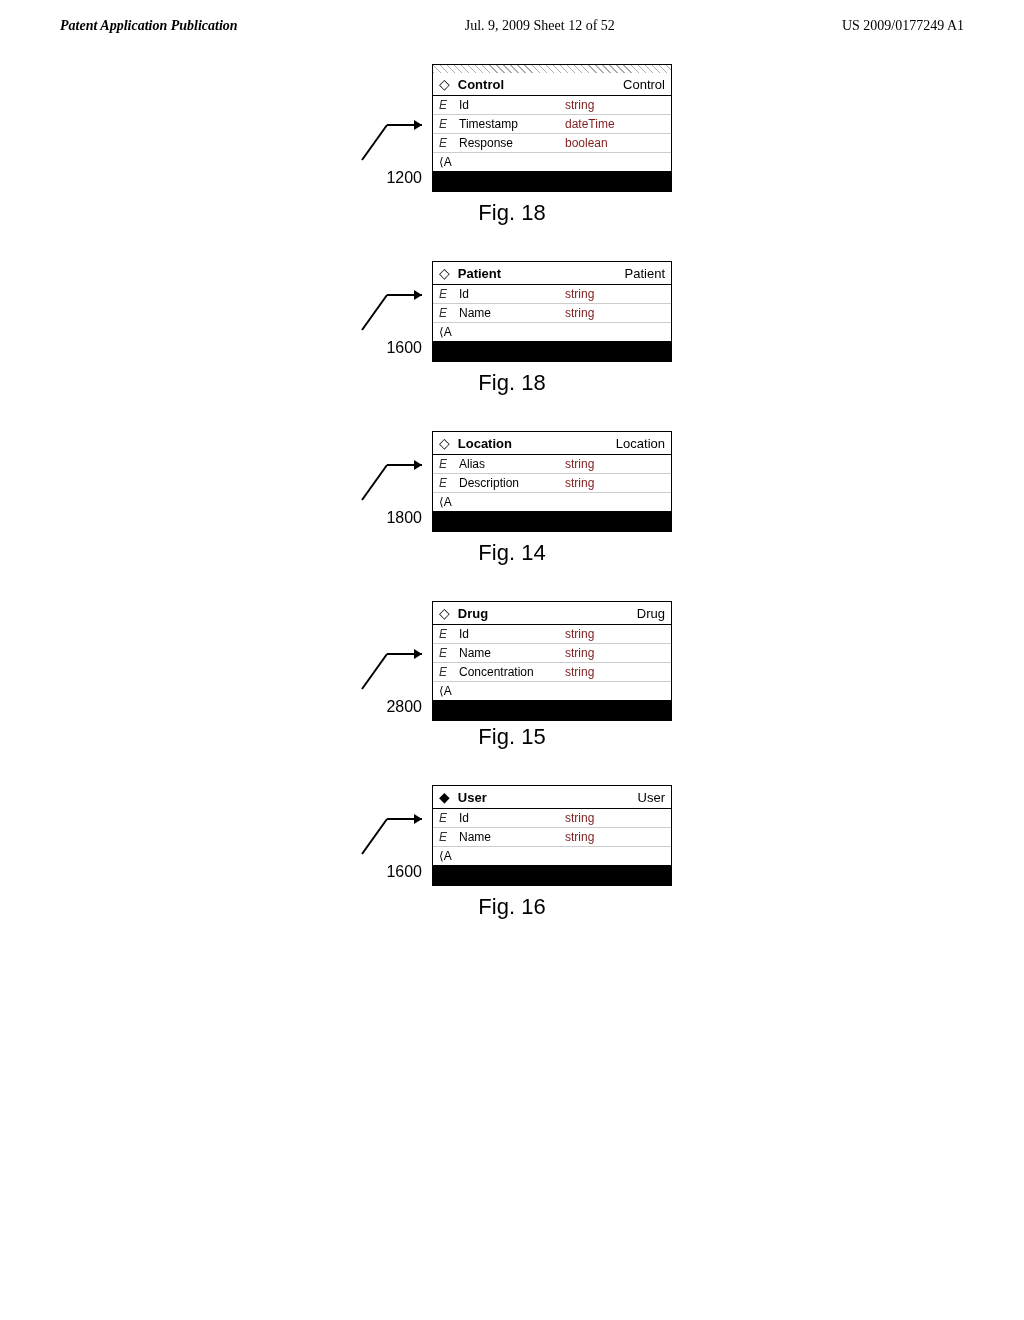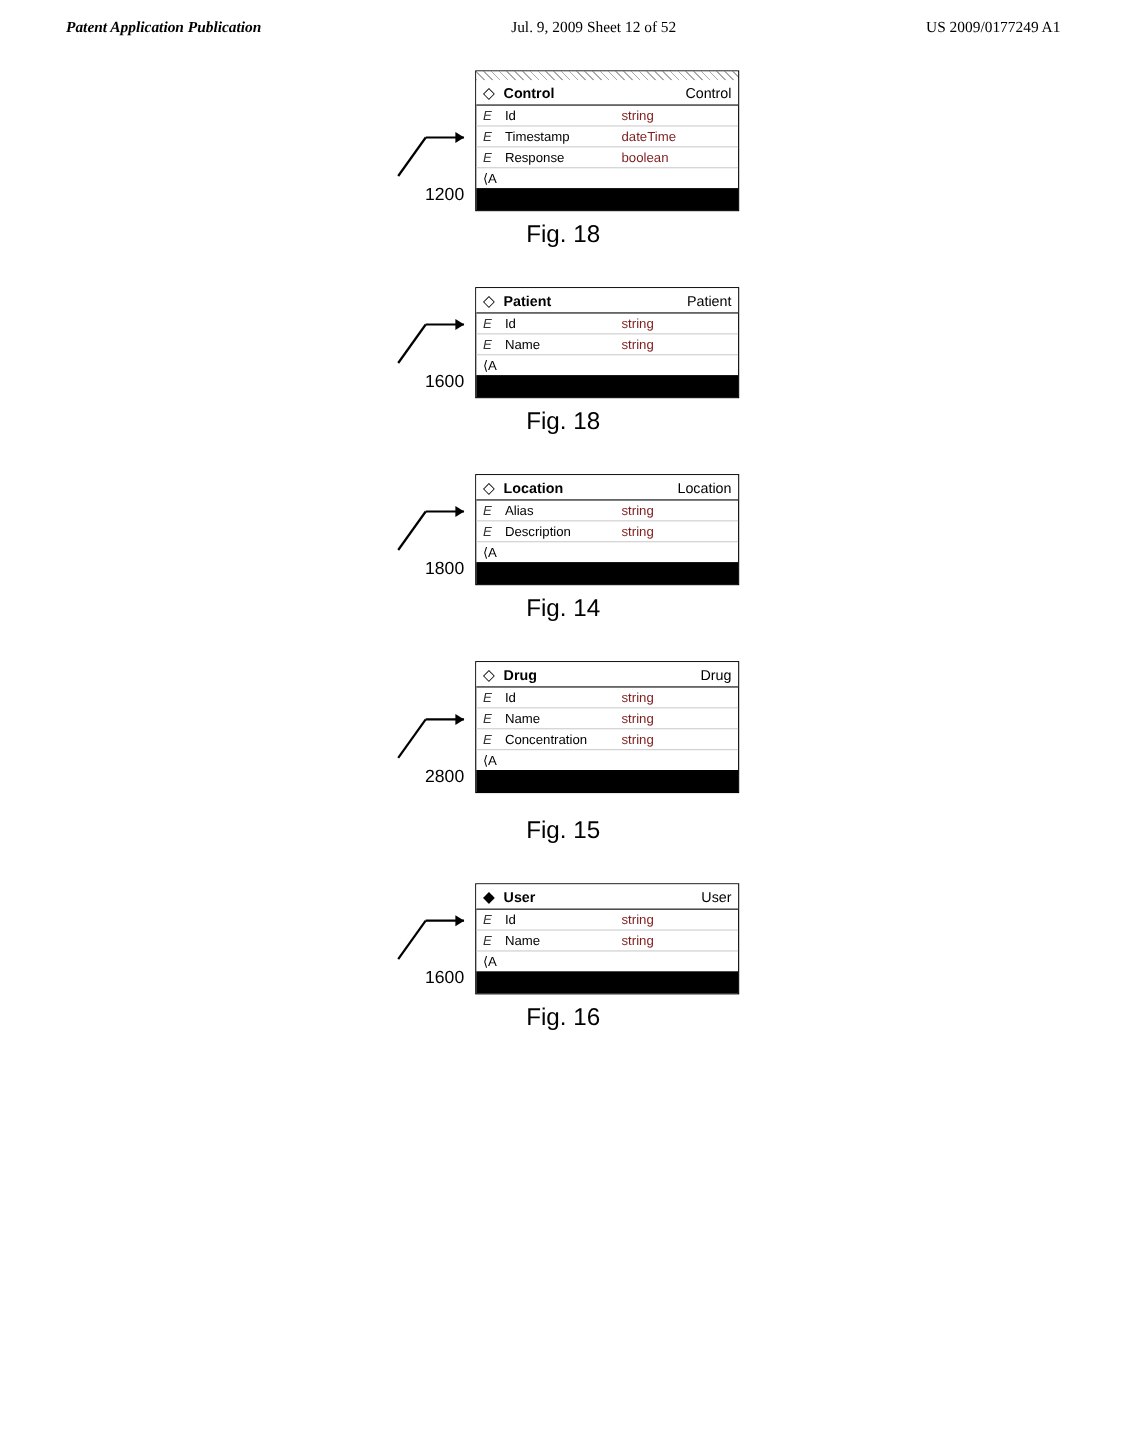--- a/index.html
+++ b/index.html
@@ -327,21 +327,21 @@
             <div class="uml-row">
               <span class="row-e" style="font-style: italic; font-size: 12px; min-width: 14px;">E</span>
               <span class="row-name" style="min-width: 100px;">Concentration</span>
               <span class="row-type">string</span>
             </div>
             <div class="uml-footer" style="font-size: 12px; padding: 2px 6px;">⟨A</div>
             <div class="uml-bottom-bar"></div>
           </div>
         </div>
       </div>
-      <div class="fig-caption" style="font-size: 22px; font-family: Arial, sans-serif; margin-top: 21px;">Fig. 15</div>
+      <div class="fig-caption" style="font-size: 22px; font-family: Arial, sans-serif; margin-top: 3px;">Fig. 15</div>
     </div>
     <div class="section-wrapper">
       <div class="inner-row">
         <div class="arrow-and-num">
           <svg width="70" height="60">
             <line x1="10" y1="55" x2="35" y2="20" stroke="#000" stroke-width="2"></line>
             <line x1="35" y1="20" x2="70" y2="20" stroke="#000" stroke-width="2"></line>
             <polygon points="62,15 70,20 62,25" fill="#000"></polygon>
           </svg>
           <div class="fig-num-label">1600</div>

